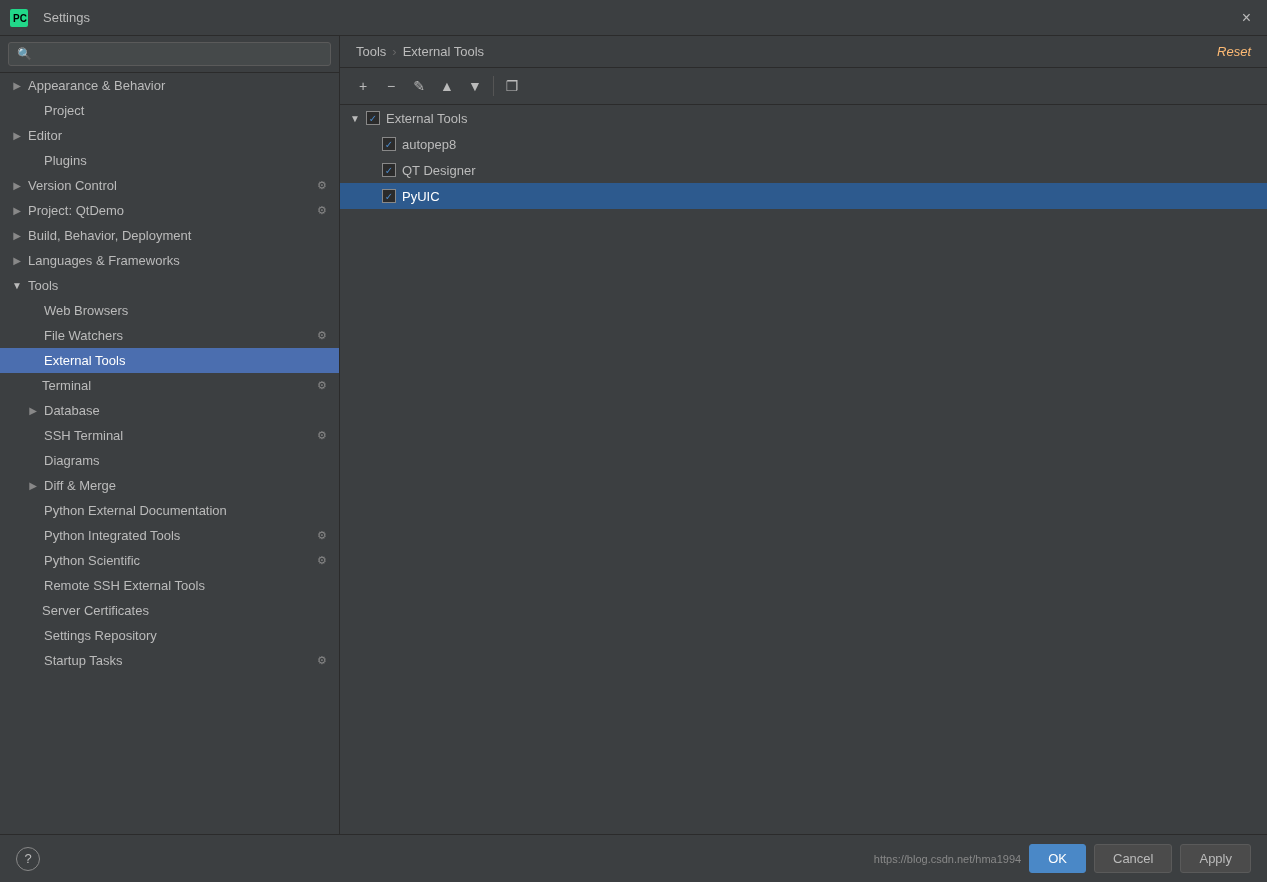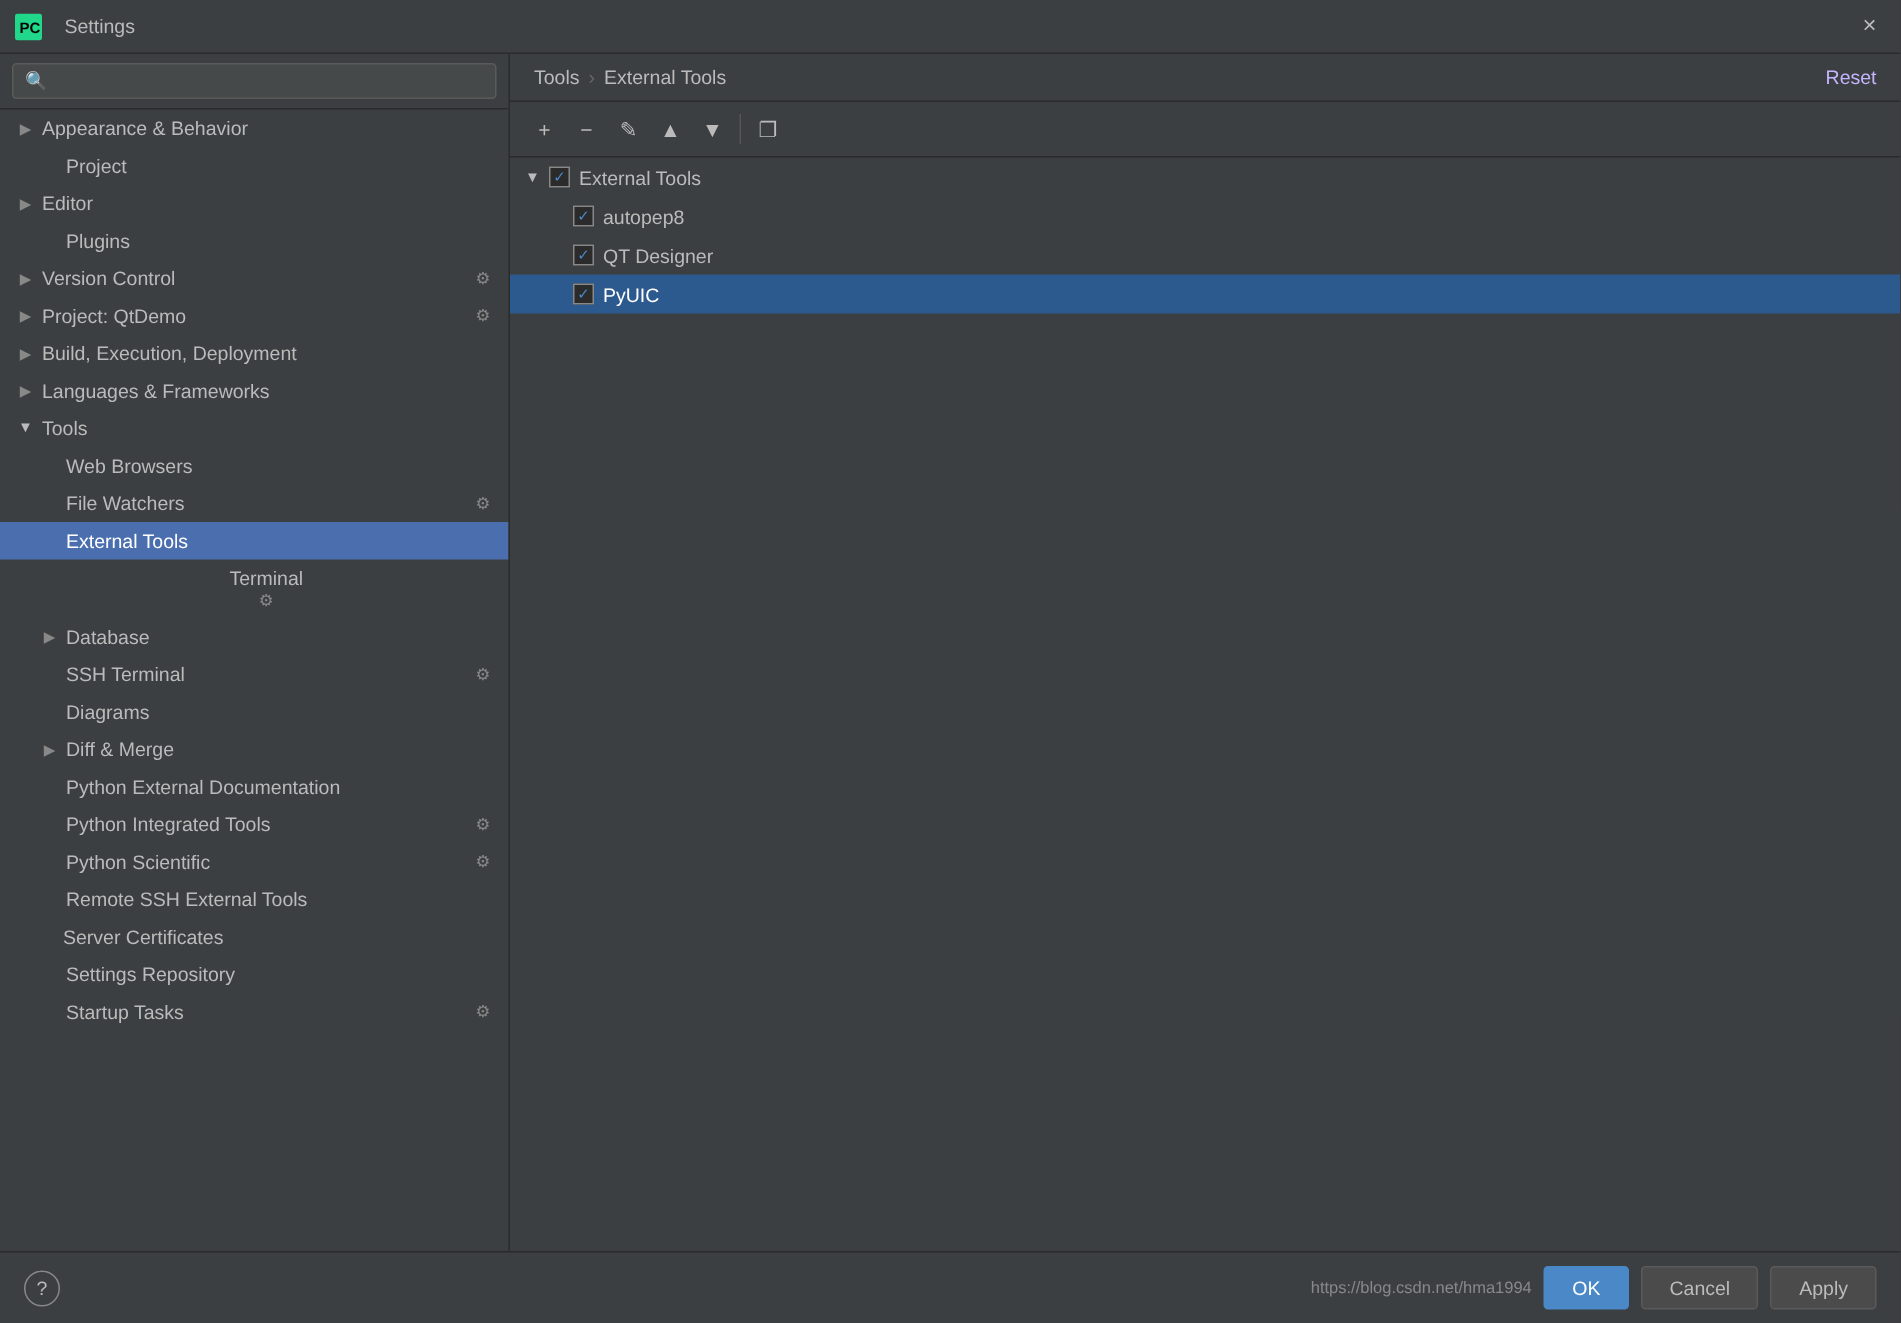--- a/index.html
+++ b/index.html
@@ -126,24 +126,25 @@
     .breadcrumb {
       display: flex;
       align-items: center;
       gap: 6px;
       color: #bbbbbb;
       font-size: 13px;
     }
     .breadcrumb-sep { color: #666; }
     .breadcrumb-current { font-weight: 500; color: #bbbbbb; }
     .reset-link {
-      color: #c4b5fd;
+      color: #fdba74;
       cursor: pointer;
       font-size: 13px;
       text-decoration: none;
+      font-style: italic;
     }
 
     
     .tools-toolbar {
       display: flex;
       align-items: center;
       gap: 2px;
       padding: 6px 10px;
       border-bottom: 1px solid #2b2b2b;
     }
@@ -298,21 +299,21 @@
           <span class="sidebar-item-label">Version Control</span>
           <span class="badge-icon">⚙</span>
         </div>
         <div class="sidebar-item indent-0" style="padding-left: 10px;">
           <span class="expand-arrow">▶</span>
           <span class="sidebar-item-label">Project: QtDemo</span>
           <span class="badge-icon">⚙</span>
         </div>
         <div class="sidebar-item indent-0" style="padding-left: 10px;">
           <span class="expand-arrow">▶</span>
-          <span class="sidebar-item-label">Build, Execution, Deployment</span>
+          <span class="sidebar-item-label">Build, Behavior, Deployment</span>
         </div>
         <div class="sidebar-item indent-0" style="padding-left: 10px;">
           <span class="expand-arrow">▶</span>
           <span class="sidebar-item-label">Languages &amp; Frameworks</span>
         </div>
         <div class="sidebar-item indent-0" style="padding-left: 10px;">
           <span class="expand-arrow expanded">▼</span>
           <span class="sidebar-item-label">Tools</span>
         </div>
         <div class="sidebar-item indent-1" style="padding-left: 26px;">
@@ -321,21 +322,21 @@
         </div>
         <div class="sidebar-item indent-1" style="padding-left: 26px; align-items: center;">
           <span style="width: 18px; display: inline-block;"></span>
           <span class="sidebar-item-label">File Watchers</span>
           <span class="badge-icon">⚙</span>
         </div>
         <div class="sidebar-item active indent-1" style="padding-left: 26px;">
           <span style="width: 18px; display: inline-block;"></span>
           <span class="sidebar-item-label">External Tools</span>
         </div>
-        <div class="sidebar-item indent-1" style=" flex-direction: column;">
+        <div class="sidebar-item indent-1" style="">
           <span style="width: 18px; display: inline-block;"></span>
           <span class="sidebar-item-label">Terminal</span>
           <span class="badge-icon">⚙</span>
         </div>
         <div class="sidebar-item indent-1" style="padding-left: 26px;">
           <span class="expand-arrow">▶</span>
           <span class="sidebar-item-label">Database</span>
         </div>
         <div class="sidebar-item indent-1" style="padding-left: 26px; align-items: center;">
           <span style="width: 18px; display: inline-block;"></span>

